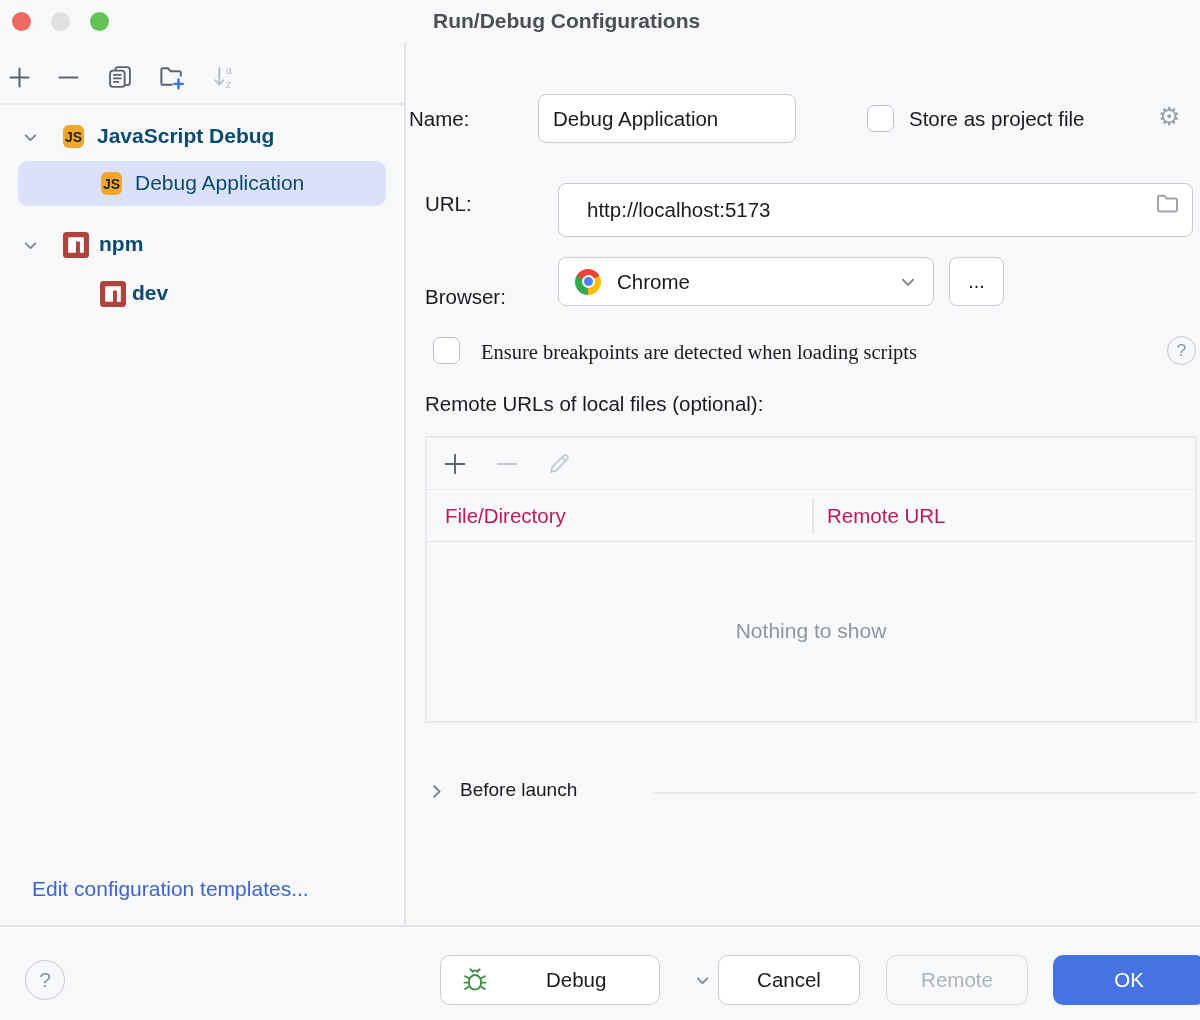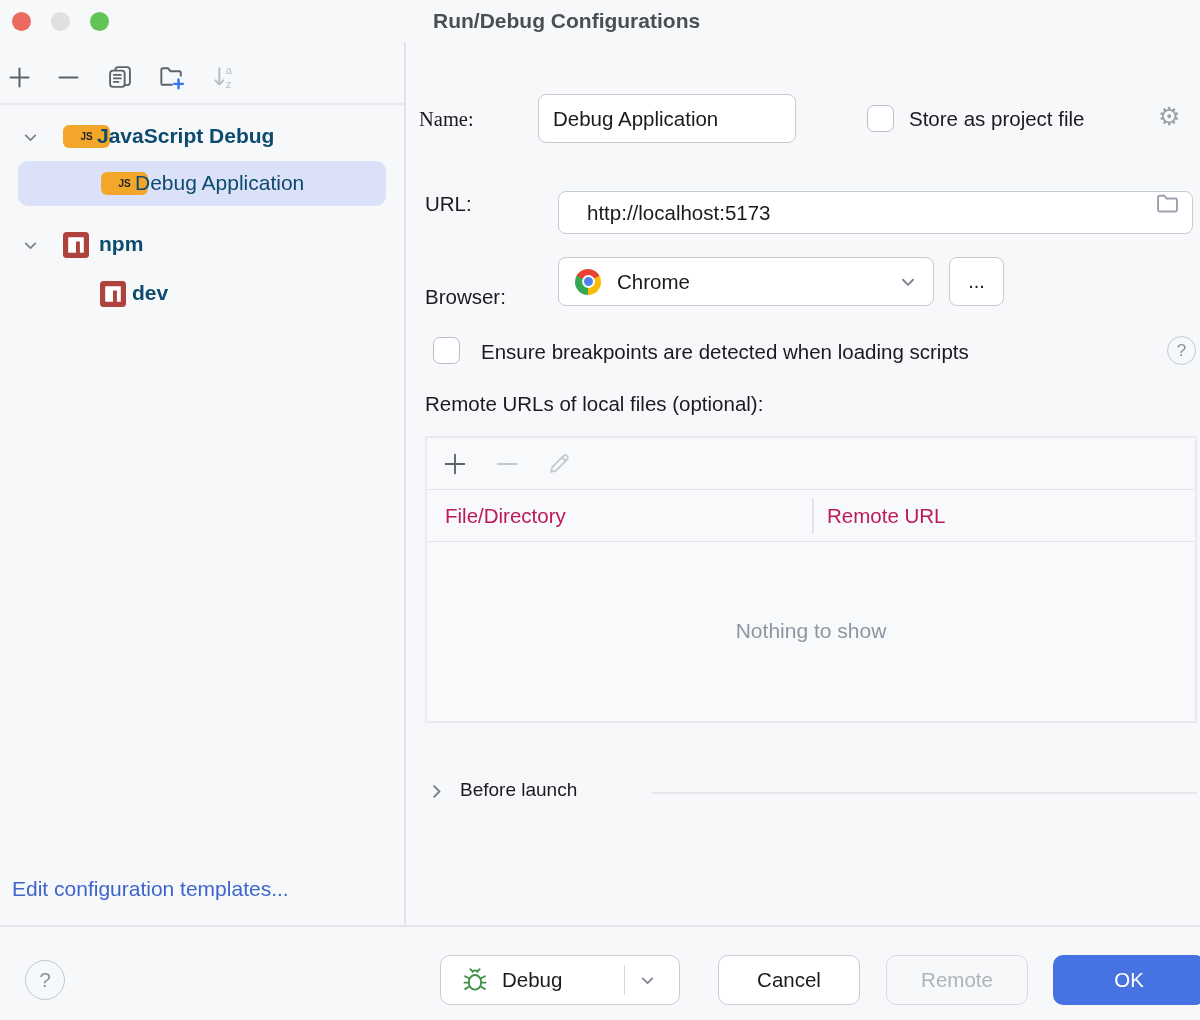--- a/index.html
+++ b/index.html
@@ -21,22 +21,22 @@
   .icon-btn { display:flex; align-items:center; justify-content:center; width:32px; height:32px; background:none; border:none; padding:0; cursor:pointer; }
   .ic-active { color:#5d6169; }
   .ic-muted  { color:#c3c7ce; }
   .ic-faint  { color:#b9bdc5; }
 
   .tree-row { left:0; width:404px; height:42px; cursor:default; }
   .tree-label { font-size:21px; line-height:26px; color:#0c4a6e; white-space:nowrap; }
   .bold { font-weight:700; }
   .sel-row { left:18px; top:161px; width:368px; height:45px; border-radius:10px; background:#dbe1f8; }
   .js-badge {
-    width:47px; height:23px; border-radius:6px; background:#f2a72b;
-    color:#232323; font-size:10px; font-weight:700;
+    width:21px; height:23px; border-radius:6px; background:#f2a72b;
+    color:#232323; font-size:14px; font-weight:700;
     display:flex; align-items:center; justify-content:center;
   }
   .chev { color:#7d828c; display:flex; }
   .link { color:#3e64cd; font-size:21px; cursor:pointer; }
 
   
   .form-label { font-size:20.5px; line-height:26px; color:#1a1b1e; white-space:nowrap; }
   .input {
     background:#fff; border:1.5px solid #c7cad2; border-radius:8px;
     font-size:20.5px; color:#1a1b1e; font-family:"Liberation Sans", sans-serif;
@@ -170,52 +170,52 @@
 <div class="abs tree-row" style="top:273px;font-weight:bold;">
   <span class="abs" style="left:100px; top:8px; display:flex;">
     <svg width="26" height="26" viewBox="0 0 16 16">
         <rect width="16" height="16" rx="2.2" fill="#ae423c"></rect>
         <path fill="#fff" d="M3.2 3.2h9.6v9.6h-2.4V5.8H8v7H3.2z"></path>
       </svg>
   </span>
   <span class="abs tree-label" style="left:132px; top:7px;">dev</span>
 </div>
 
-<div class="abs link" style="left:12px; top:877px;">Edit configuration templates...</div>
-
-<div class="abs form-label" style="left:419px; top:106px;font-family:Liberation Serif, serif;">Name:</div>
+<div class="abs link" style="left:32px; top:877px;">Edit configuration templates...</div>
+
+<div class="abs form-label" style="left:409px; top:106px;">Name:</div>
 <input class="abs input" style="left: 538px; top: 94px; width: 258px; height: 49px;" value="Debug Application">
 <div class="abs checkbox" style="left:867px; top:105px;"></div>
 <div class="abs form-label" style="left:909px; top:106px;">Store as project file</div>
 <div class="abs gear-icon" style="left:1158px; top:103px;">⚙</div>
 
 <div class="abs form-label" style="left:425px; top:191px;">URL:</div>
 <div class="abs" style="left:558px; top:179px; width:635px; height:49px;">
-  <input class="abs input" style="left: 0px; top: 12px; width: 635px; height: 43px; padding-right: 52px; padding-left: 28px;" value="http://localhost:5173">
+  <input class="abs input" style="left: 0px; top: 4px; width: 635px; height: 54px; padding-right: 52px; padding-left: 28px;" value="http://localhost:5173">
   <span class="abs" style="right:12px; top:11px; display:flex; color:#9ba1ad;">
     <svg width="27" height="27" viewBox="0 0 24 24" fill="none" stroke="currentColor" stroke-width="1.7" stroke-linejoin="round">
       <path d="M3.6 17.8V6.4a1.3 1.3 0 0 1 1.3-1.3h4.3l2 2.5h7.9a1.3 1.3 0 0 1 1.3 1.3v8.9a1.3 1.3 0 0 1-1.3 1.3H4.9a1.3 1.3 0 0 1-1.3-1.3z"></path>
     </svg>
   </span>
 </div>
 
 <div class="abs form-label" style="left:425px; top:284px;">Browser:</div>
 <div class="abs select" style="left:558px; top:257px; width:376px; height:49px; padding:12px 16px;">
   <span class="chrome-icon"></span>
   <span style="margin-left:16px; font-size:20.5px;">Chrome</span>
   <span class="chev" style="margin-left:auto;">
     <svg width="18" height="18" viewBox="0 0 16 16" fill="none" stroke="currentColor" stroke-width="1.6" stroke-linecap="round" stroke-linejoin="round">
         <path d="M3.5 6l4.5 4.5L12.5 6"></path>
       </svg>
   </span>
 </div>
 <button class="abs select" style="left:949px; top:257px; width:55px; height:49px; justify-content:center; font-size:20px; color:#1a1b1e; font-family:'Liberation Sans',sans-serif;">...</button>
 
 <div class="abs checkbox" style="left:433px; top:337px;"></div>
-<div class="abs form-label" style="left:481px; top:339px;">Ensure breakpoints are detected when loading scripts</div>
+<div class="abs form-label" style="left:481px; top:339px;font-family:Liberation Serif, serif;">Ensure breakpoints are detected when loading scripts</div>
 <div class="abs q-circle" style="left:1167px; top:336px; width:29px; height:29px; font-size:17px;">
   <span>?</span>
 </div>
 
 <div class="abs form-label" style="left:425px; top:391px;">Remote URLs of local files (optional):</div>
 
 <div class="abs rtable">
   <div class="rtable-toolbar">
     <button class="icon-btn ic-active">
       <span style="display:flex;">
@@ -257,21 +257,21 @@
 </span>
 <div class="abs" style="left:460px; top:779px; font-size:19px;">Before launch</div>
 <div class="abs bl-line"></div>
 
 <div class="abs footer-divider"></div>
 
 <button class="abs q-circle" style="left:25px; top:960px; width:40px; height:40px; font-size:21px; background:transparent;">
   <span>?</span>
 </button>
 
-<button class="abs footer-btn btn-plain" style="left:440px; width:240px; justify-content:flex-start; padding:0 10px 0 20px;">
+<button class="abs footer-btn btn-plain" style="left:440px; width:220px; justify-content:flex-start; padding:0 10px 0 20px;gap:44px;">
   <span style="display:flex; color:#3f8f44;">
     <svg width="28" height="28" viewBox="0 0 24 24" fill="none" stroke="currentColor" stroke-width="1.6" stroke-linecap="round">
       <ellipse cx="12" cy="14" rx="5.3" ry="6.3"></ellipse>
       <path d="M9.9 5.1a2.3 2.3 0 0 1 4.2 0"></path>
       <path d="M10 4.6L8 2.8M14 4.6l2-1.8M6.8 10.5l-3.3-1.7M6.6 14.2H2.9M6.8 17.8l-3.3 2M17.2 10.5l3.3-1.7M17.4 14.2h3.7M17.2 17.8l3.3 2"></path>
     </svg>
   </span>
   <span style="margin-left:13px;">Debug</span>
   <span class="split-div" style="margin-left:auto;"></span>
   <span class="chev" style="width:44px; justify-content:center;">

